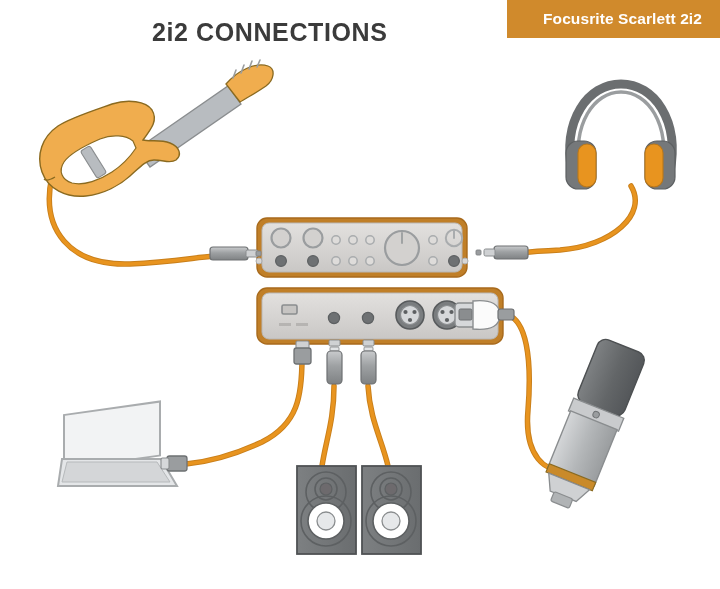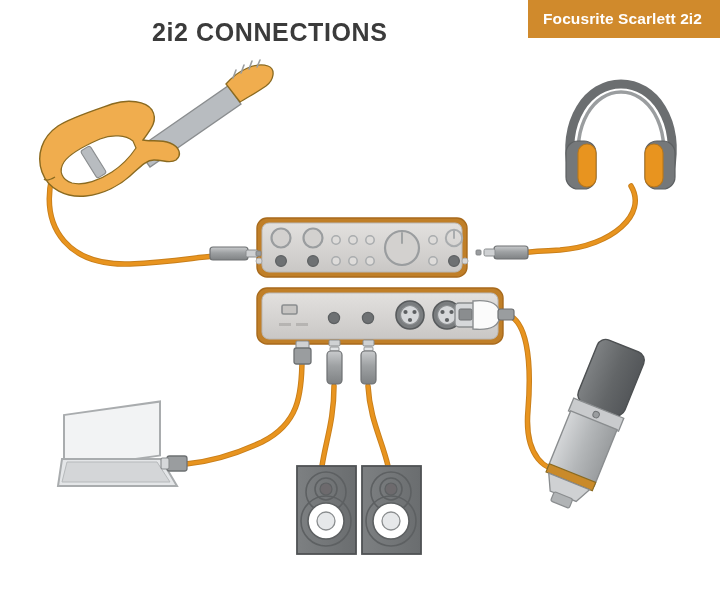--- a/index.html
+++ b/index.html
@@ -18,21 +18,21 @@
     position: absolute;
     left: 0; top: 0;
     width: 720px;
     height: 587px;
   }
   .banner {
     position: absolute;
     right: 0;
     top: 0;
     height: 38px;
-    padding: 0 18px 0 15px;
+    padding: 0 18px 0 36px;
     display: flex;
     align-items: center;
     justify-content: center;
     background: #d08a2c;
     color: #ffffff;
     font-size: 15.5px;
     font-weight: bold;
     letter-spacing: 0.1px;
     white-space: nowrap;
     box-sizing: border-box;

